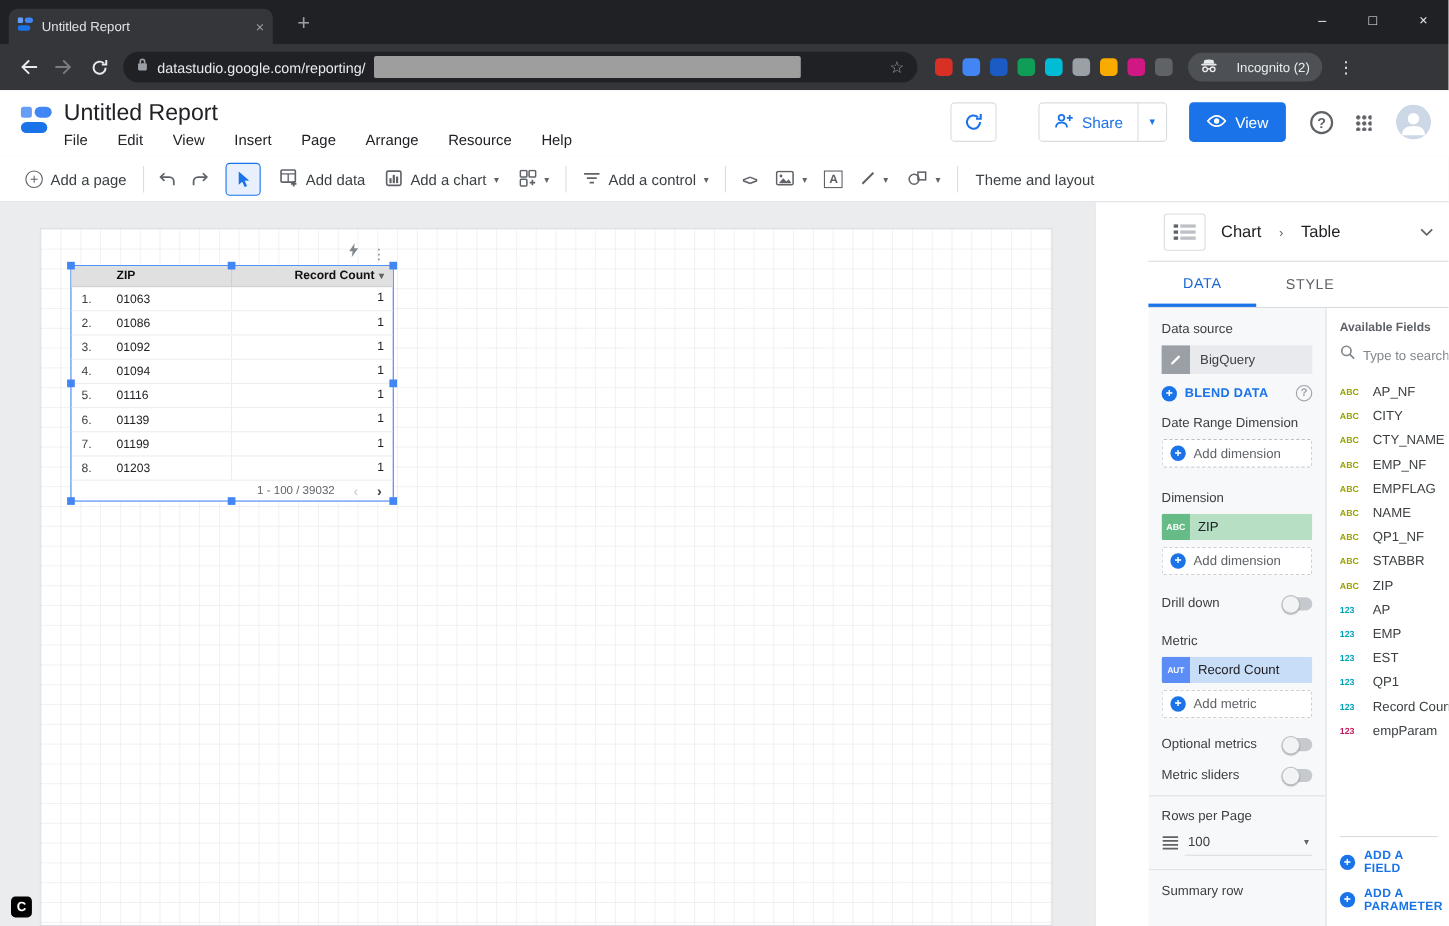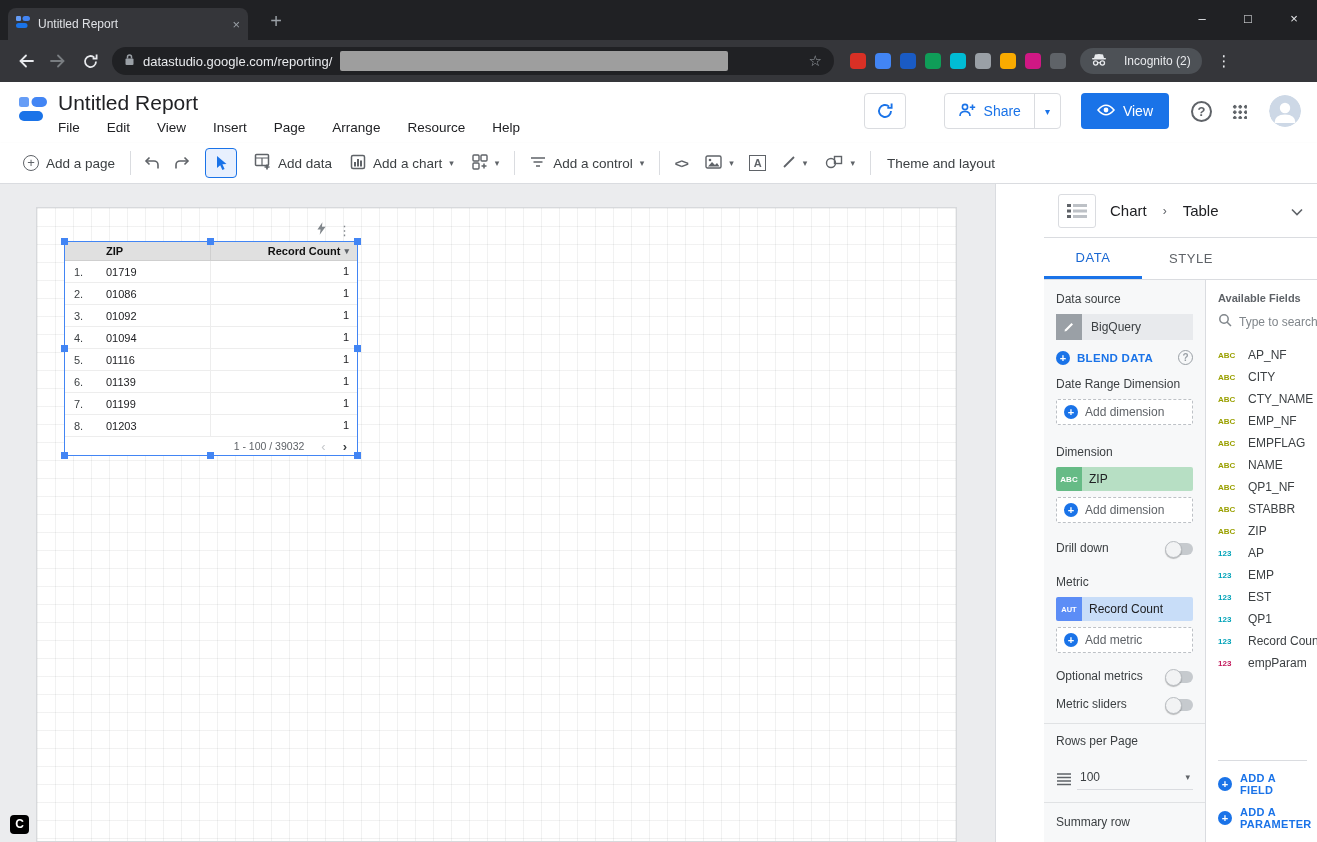--- a/index.html
+++ b/index.html
@@ -367,21 +367,21 @@
             <span class="gnumcol"></span>
             <span class="gzipcol">ZIP</span>
             <span class="gcountcol">
                 <span>Record Count</span>
                 <span class="caret">▾</span>
               </span>
           </div>
           <div class="gbody">
               <div class="trow">
                 <span class="tnum">1.</span>
-                <span class="tzip">01719</span>
+                <span class="tzip">01063</span>
                 <span class="tcount">1</span>
               </div>
               <div class="trow">
                 <span class="tnum">2.</span>
                 <span class="tzip">01086</span>
                 <span class="tcount">1</span>
               </div>
               <div class="trow">
                 <span class="tnum">3.</span>
                 <span class="tzip">01092</span>
@@ -493,21 +493,21 @@
           </div>
         <div class="toggle-row" style="margin-bottom:14px">
           <span class="plabel">Optional metrics</span>
           <span class="toggle"></span>
         </div>
         <div class="toggle-row" style="margin-bottom:12px">
           <span class="plabel">Metric sliders</span>
           <span class="toggle"></span>
         </div>
         <hr class="phr" style="margin-bottom:10px">
-        <div class="plabel" style="margin-bottom:16px">Rows per Page</div>
+        <div class="plabel" style="margin-bottom:4px">Rows per Page</div>
         <div class="rpp-row" style="margin-bottom:12px">
           <span><svg width="16" height="14" viewBox="0 0 16 14">
                 <path d="M1 2 h14 M1 5.5 h14 M1 9 h14 M1 12.5 h14" stroke="#5f6368" stroke-width="1.6"></path>
               </svg></span>
           <span class="rpp-field">
               <span>100</span>
               <span class="caret">▾</span>
             </span>
         </div>
         <hr class="phr" style="margin-bottom:12px">

